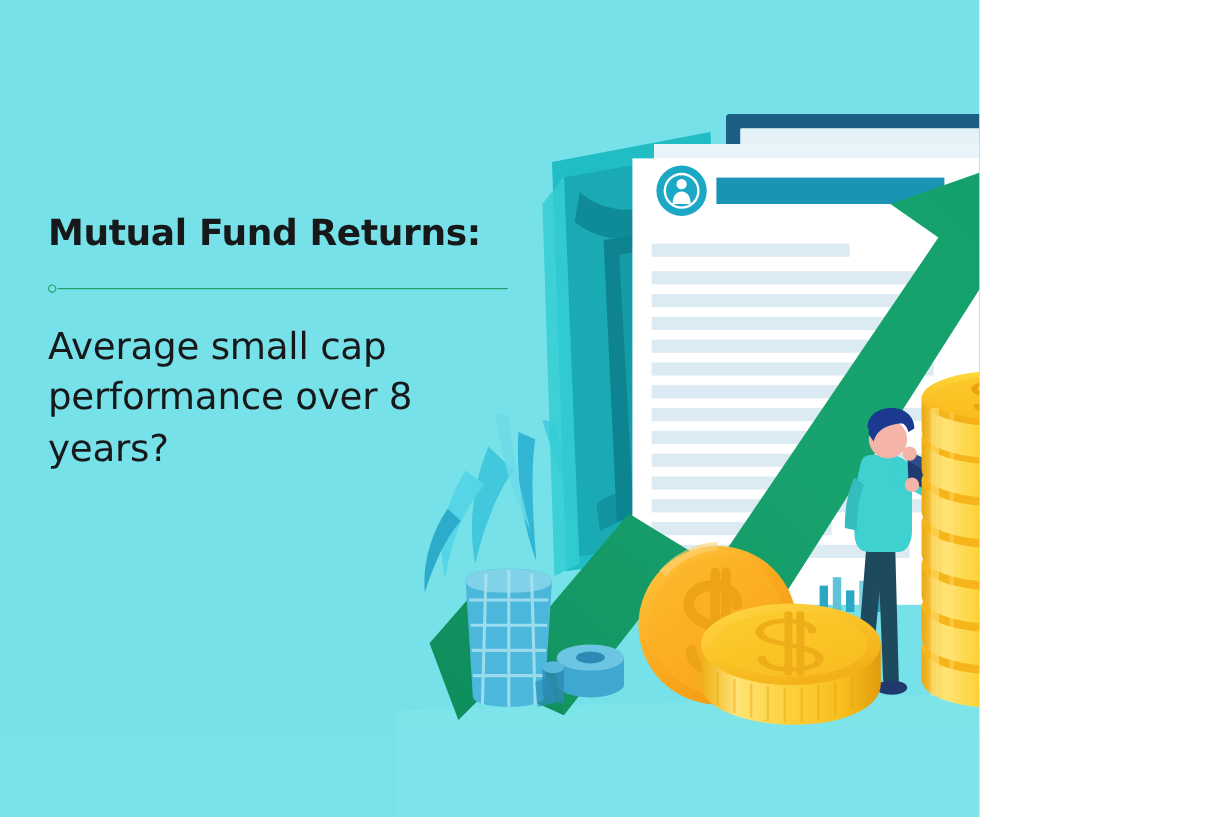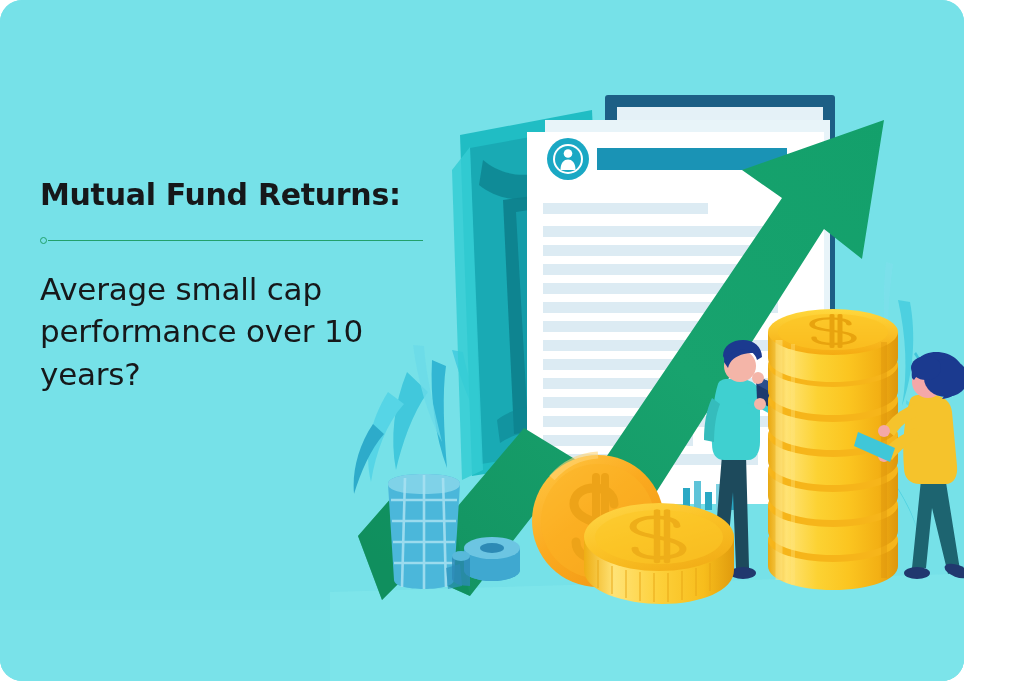--- a/index.html
+++ b/index.html
@@ -6,25 +6,24 @@
   html, body {
     margin: 0;
     padding: 0;
     background: #ffffff;
   }
   body {
     font-family: "Liberation Sans", sans-serif;
   }
   #stage {
     position: relative;
-    width: 964px;
+    width: 816px;
     height: 681px;
     overflow: hidden;
     background: #76e1e8;
-    border-radius: 22px;
   }
   #bg-art {
     position: absolute;
     inset: 0;
     width: 1024px;
     height: 681px;
     display: block;
   }
   .text-block {
     position: absolute;
@@ -346,16 +345,16 @@
   </svg>
 
   <div class="text-block">
     <h1 class="headline">Mutual Fund Returns:</h1>
 
     <div class="divider-row">
       <span class="divider-dot"></span>
       <span class="divider-line"></span>
     </div>
 
-    <p class="subhead">Average small cap performance over 10 years?</p>
+    <p class="subhead">Average small cap performance over 8 years?</p>
   </div>
 
 </div>
 
 </body></html>

